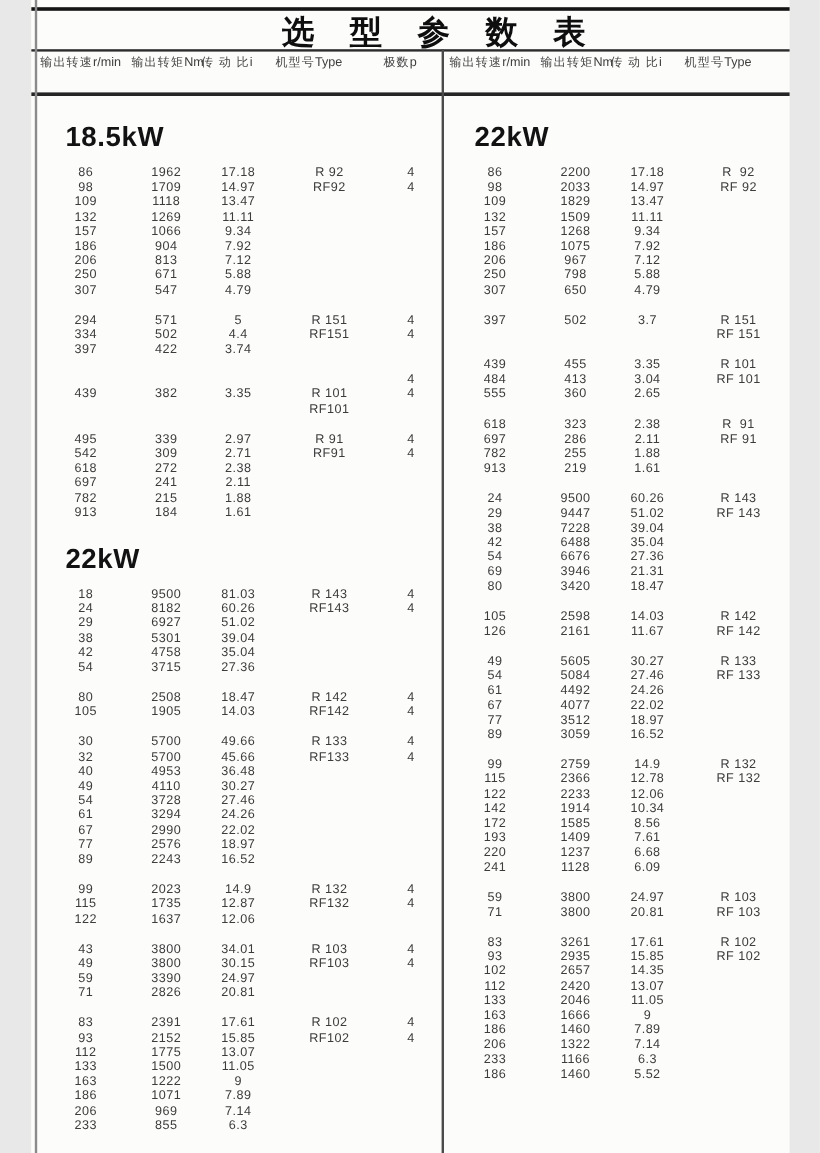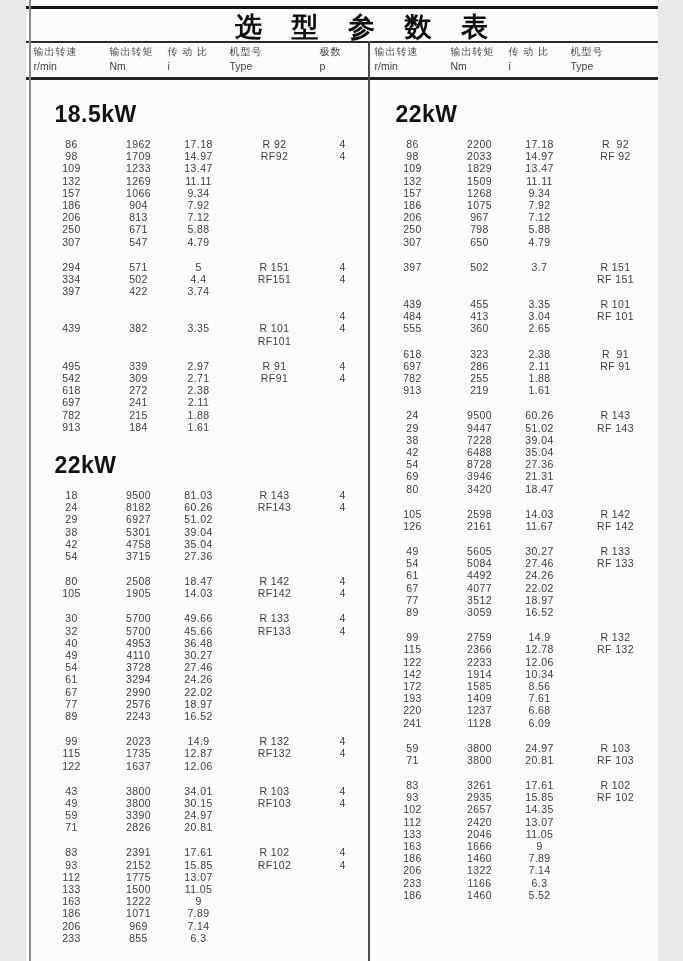--- a/index.html
+++ b/index.html
@@ -14,21 +14,21 @@
     font-size:27px;font-weight:bold;letter-spacing:11px;color:#0e0e0e;white-space:pre;
   }
   .rule-title{position:absolute;top:41px;left:0;width:683px;height:2px;background:#2c2c2c;}
   .rule-header{position:absolute;top:77px;left:0;width:683px;height:2.5px;background:#252525;}
   .v-divider{position:absolute;top:41px;left:342px;width:2px;height:920px;background:#4a4a4a;}
   .v-left{position:absolute;top:0;left:3px;width:2px;height:961px;background:#8a8a8a;}
 
   .header-group{position:absolute;top:45px;display:flex;}
   .header-group.hg-left{left:8px;width:332px;}
   .header-group.hg-right{left:349px;width:332px;}
-  .h-cell{display:flex;flex-direction:column;justify-content:flex-start;}
+  .h-cell{display:flex;flex-direction:row;align-items:center;justify-content:flex-start;}
   .h-label{font-size:10px;color:#464646;letter-spacing:1px;line-height:14px;white-space:nowrap;}
   .h-unit{font-size:10.5px;color:#3e3e3e;line-height:15px;}
 
   .data-col{position:absolute;top:82px;width:332px;}
   .col-left{left:8px;}
   .col-right{left:349px;}
 
   .sec-heading{
     font-size:23px;font-weight:bold;color:#121212;
     margin:18px 0 10px 21px;line-height:28px;letter-spacing:0.5px;
@@ -110,21 +110,21 @@
         </div>
         <div class="row">
           <div class="cell c0">98</div>
           <div class="cell c1">1709</div>
           <div class="cell c2">14.97</div>
           <div class="cell c3">RF92</div>
           <div class="cell c4">4</div>
         </div>
         <div class="row">
           <div class="cell c0">109</div>
-          <div class="cell c1">1233</div>
+          <div class="cell c1">1118</div>
           <div class="cell c2">13.47</div>
           <div class="cell c3"></div>
           <div class="cell c4"></div>
         </div>
         <div class="row">
           <div class="cell c0">132</div>
           <div class="cell c1">1269</div>
           <div class="cell c2">11.11</div>
           <div class="cell c3"></div>
           <div class="cell c4"></div>
@@ -653,21 +653,21 @@
         </div>
         <div class="row">
           <div class="cell c0">42</div>
           <div class="cell c1">6488</div>
           <div class="cell c2">35.04</div>
           <div class="cell c3"></div>
           <div class="cell c4"></div>
         </div>
         <div class="row">
           <div class="cell c0">54</div>
-          <div class="cell c1">8728</div>
+          <div class="cell c1">6676</div>
           <div class="cell c2">27.36</div>
           <div class="cell c3"></div>
           <div class="cell c4"></div>
         </div>
         <div class="row">
           <div class="cell c0">69</div>
           <div class="cell c1">3946</div>
           <div class="cell c2">21.31</div>
           <div class="cell c3"></div>
           <div class="cell c4"></div>

